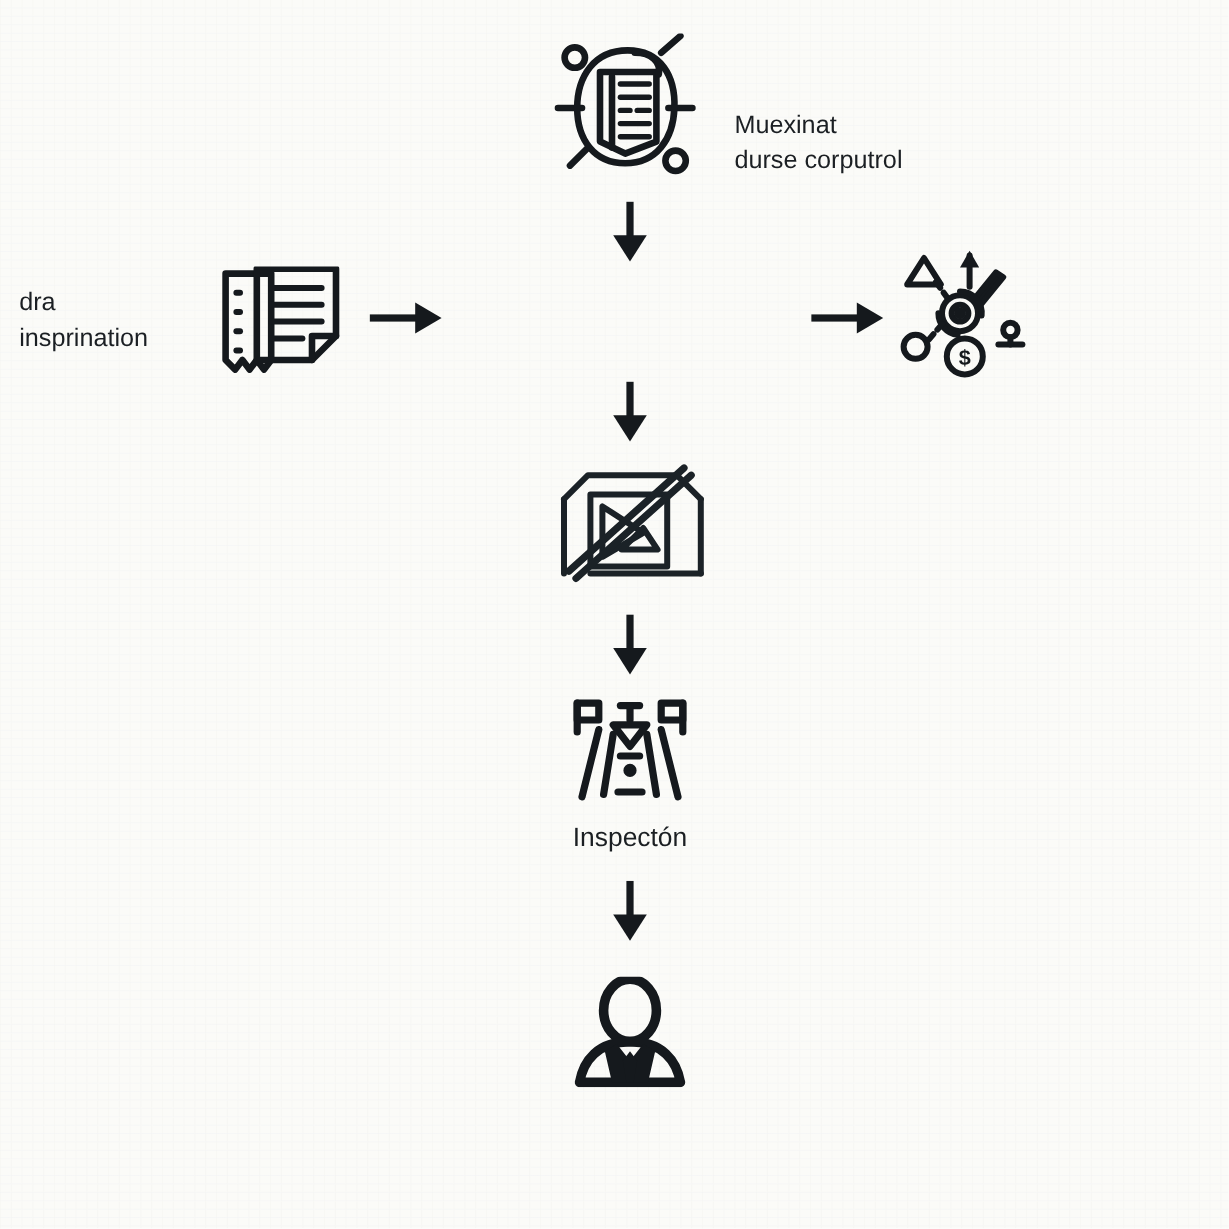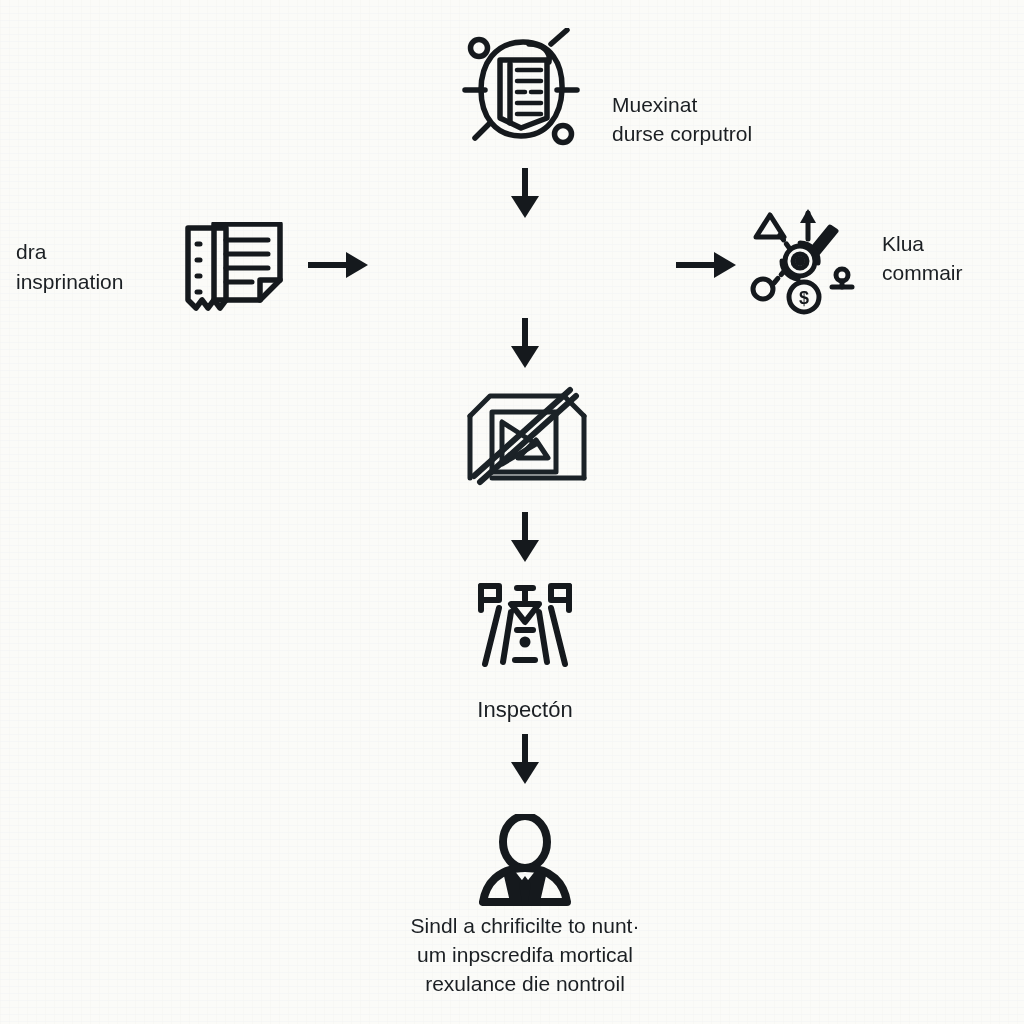--- a/index.html
+++ b/index.html
@@ -172,22 +172,20 @@
         <circle cx="52" cy="56" r="2.5" fill="#15191d"></circle>
         <path d="M52 38 A18 18 0 0 1 70 58" stroke-width="5"></path>
         <path d="M34 56 A18 18 0 0 0 50 74" stroke-width="5"></path>
 
         <line x1="32" y1="30" x2="42" y2="44" stroke-dasharray="6 5"></line>
         <line x1="26" y1="78" x2="38" y2="64" stroke-dasharray="6 5"></line>
       </svg>
     </span>
   </div>
 
-  <div class="label sz-21" style="position:absolute; left:882px; top:230px; width:140px; text-align:left;">Klua
-commair</div>
 
   <div class="arrow" style="left:505px; top:318px;">
     <svg width="40" height="52" viewBox="0 0 40 52" fill="#15191d">
       <rect x="17" y="0" width="6" height="34"></rect>
       <polygon points="20,50 6,28 34,28"></polygon>
     </svg>
   </div>
 
 
   <div class="node" style="left:456px; top:382px; width:140px;">
@@ -236,21 +234,21 @@
         <path d="M74 34 L82 84"></path>
 
         <path d="M52 10 L68 10"></path>
         <path d="M60 10 L60 22"></path>
         <polygon points="46,26 74,26 60,44"></polygon>
         <path d="M52 52 L68 52"></path>
         <circle cx="60" cy="64" r="2.5" fill="#15191d"></circle>
         <path d="M50 82 L70 82"></path>
       </svg>
     </span>
-    <span class="label sz-22" style="margin-top:21px;">Inspectón</span>
+    <span class="label sz-22" style="margin-top:8px;">Inspectón</span>
   </div>
 
   <div class="arrow" style="left:505px; top:734px;">
     <svg width="40" height="52" viewBox="0 0 40 52" fill="#15191d">
       <rect x="17" y="0" width="6" height="34"></rect>
       <polygon points="20,50 6,28 34,28"></polygon>
     </svg>
   </div>
 
   <div class="node" style="left:470px; top:814px; width:110px;">
@@ -260,17 +258,14 @@
         <ellipse cx="55" cy="28" rx="22" ry="26" fill="none" stroke="#15191d" stroke-width="8"></ellipse>
 
         <path d="M55 54 C28 54 16 70 13 88 L97 88 C94 70 82 54 55 54 Z" fill="none" stroke="#15191d" stroke-width="8" stroke-linejoin="round"></path>
 
         <path d="M44 56 L55 70 L66 56 L76 62 L70 88 L40 88 L34 62 Z" fill="#15191d"></path>
         <path d="M55 62 L61 70 L58 88 L52 88 L49 70 Z" fill="#15191d"></path>
       </svg>
     </span>
   </div>
 
-  <div class="label sz-21" style="position:absolute; left:330px; top:912px; width:390px; text-align:center;">Sindl a chrificilte to nunt·
-um inpscredifa mortical
-rexulance die nontroil</div>
 
 </div>
 
 </body></html>

